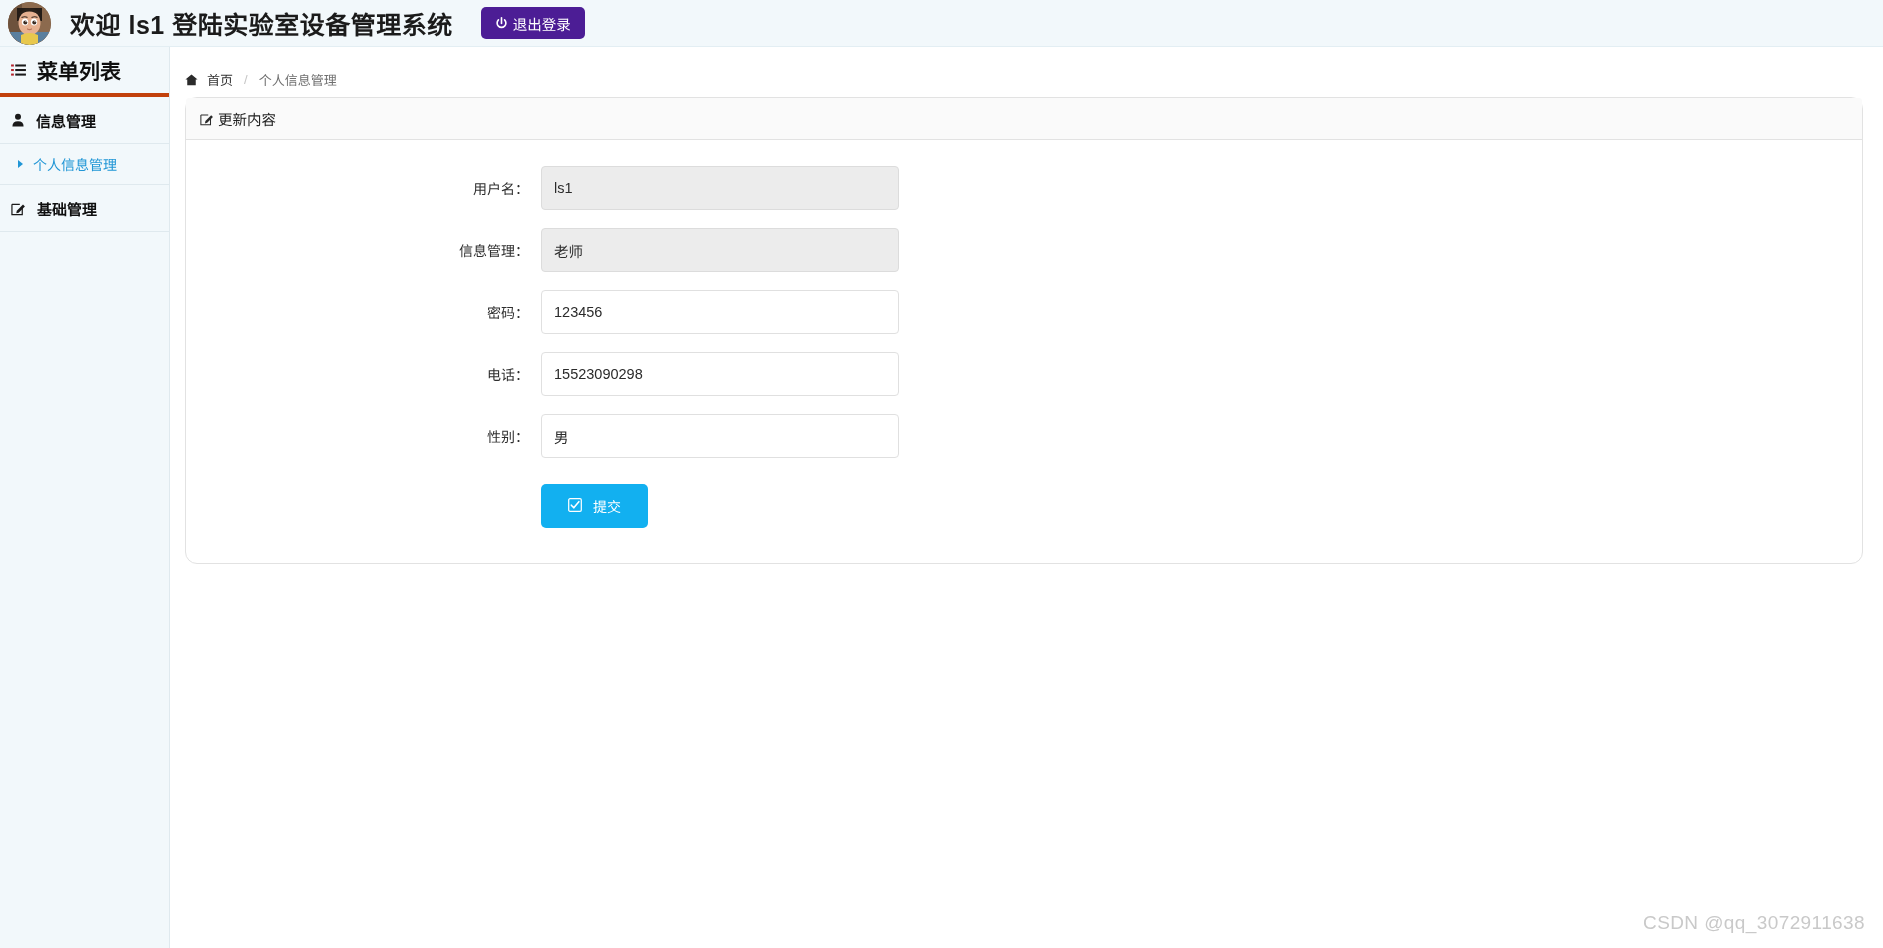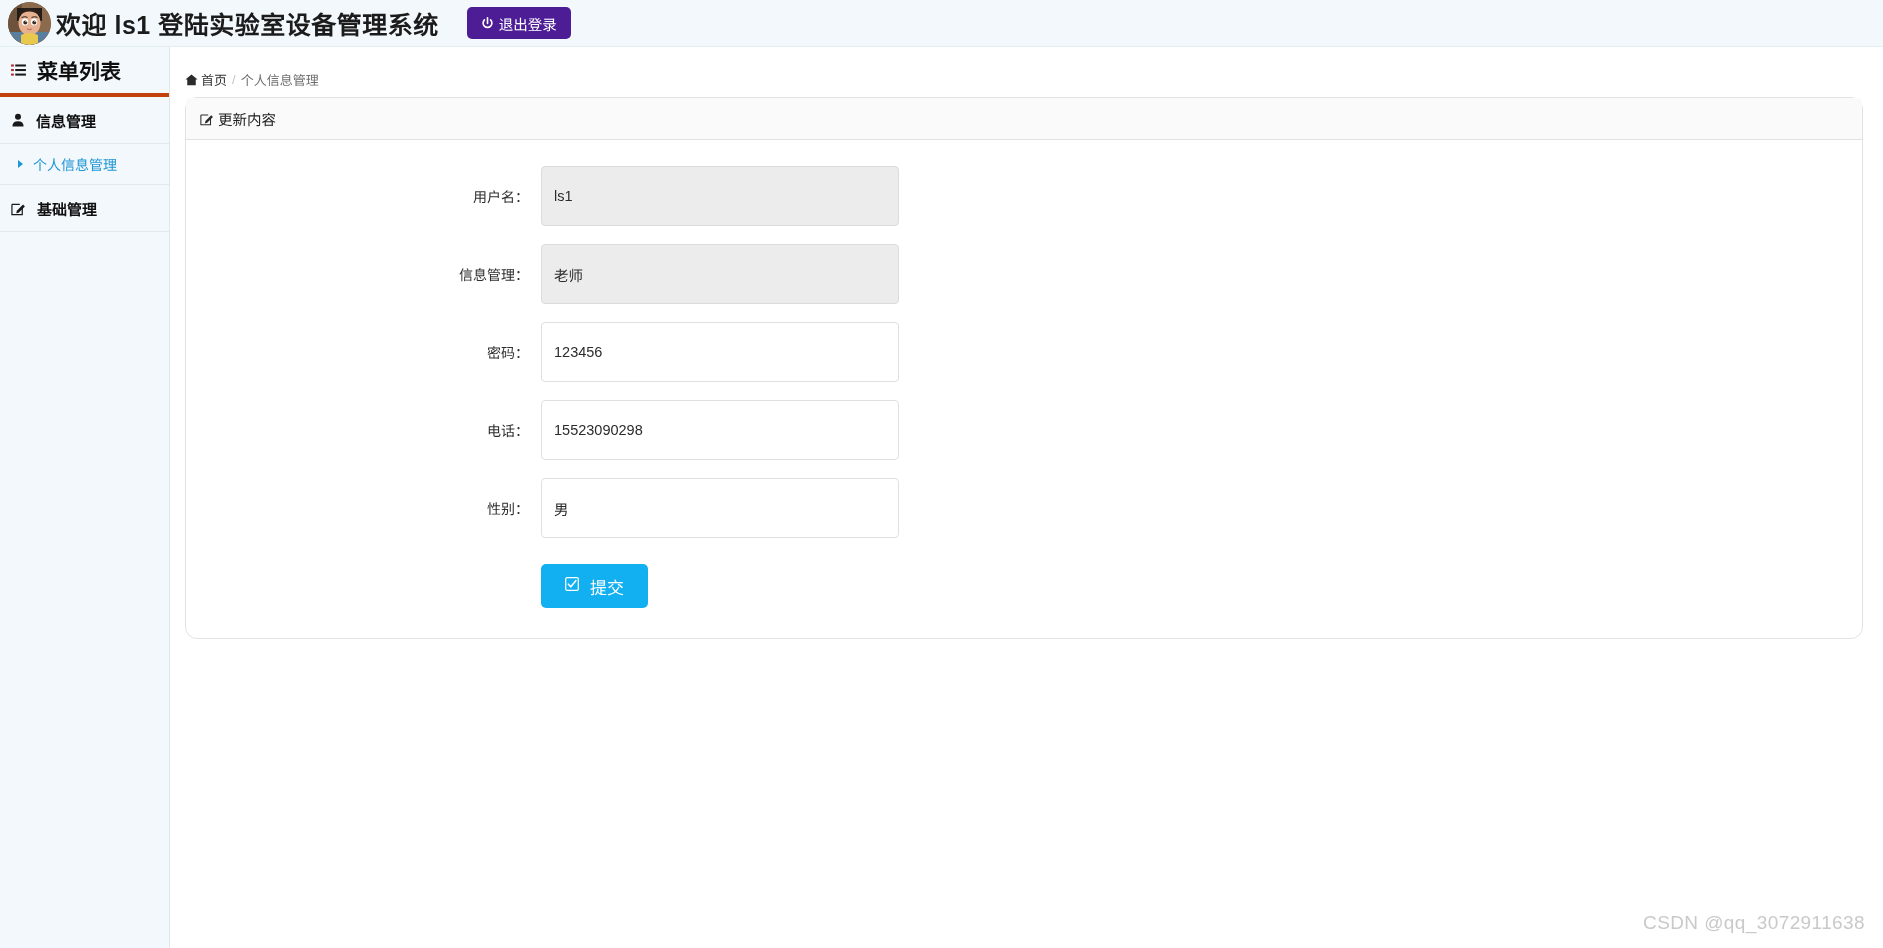--- a/index.html
+++ b/index.html
@@ -43,21 +43,21 @@
     background: #7a5c42;
     position: relative;
     margin-top: 1px;
   }
   .avatar svg { display: block; }
 
   .header-title {
     font-size: 25px;
     font-weight: bold;
     color: #1b1b1b;
-    margin-left: 5px;
+    margin-left: 19px;
     letter-spacing: 0.5px;
     white-space: nowrap;
   }
 
   .logout-btn {
     margin-left: 28px;
     background: #4c1d95;
     color: #ffffff;
     border: none;
     border-radius: 5px;
@@ -139,20 +139,21 @@
     height: 901px;
     background: #ffffff;
   }
 
   .breadcrumb {
     padding: 19px 0 0 15px;
     font-size: 13px;
     color: #7d7d7d;
     display: flex;
     align-items: center;
+    gap: 6px;
     height: 46px;
   }
   .breadcrumb .home-ic { display:inline-flex; margin-right: 3px;}
   .breadcrumb a {
     color: #333;
     text-decoration: none;
     cursor: pointer;
   }
   .breadcrumb .sep { color: #c5c5c5; margin: 0 5px; }
   .breadcrumb .current { color: #6f6f6f; }
@@ -187,21 +188,21 @@
   .form-label {
     width: 355px;
     text-align: right;
     padding-right: 12px;
     font-size: 14px;
     color: #2f2f2f;
     white-space: nowrap;
   }
   .form-control {
     width: 358px;
-    height: 60px;
+    height: 44px;
     border: 1px solid #e0e0e0;
     border-radius: 4px;
     padding: 0 12px;
     font-size: 14.5px;
     font-family: inherit;
     color: #2b2b2b;
     background: #ffffff;
     outline: none;
   }
   .form-control[disabled] {
@@ -216,21 +217,21 @@
     margin-top: 26px;
   }
   .spacer { width: 355px; padding-right: 12px; }
   .submit-btn {
     background: #12b0f0;
     color: #fff;
     border: none;
     border-radius: 5px;
     height: 44px;
     width: 107px;
-    font-size: 17px;
+    font-size: 14px;
     font-family: inherit;
     cursor: pointer;
     display: inline-flex;
     align-items: center;
     justify-content: center;
     gap: 11px;
   }
 
   .watermark {
     position: absolute;

